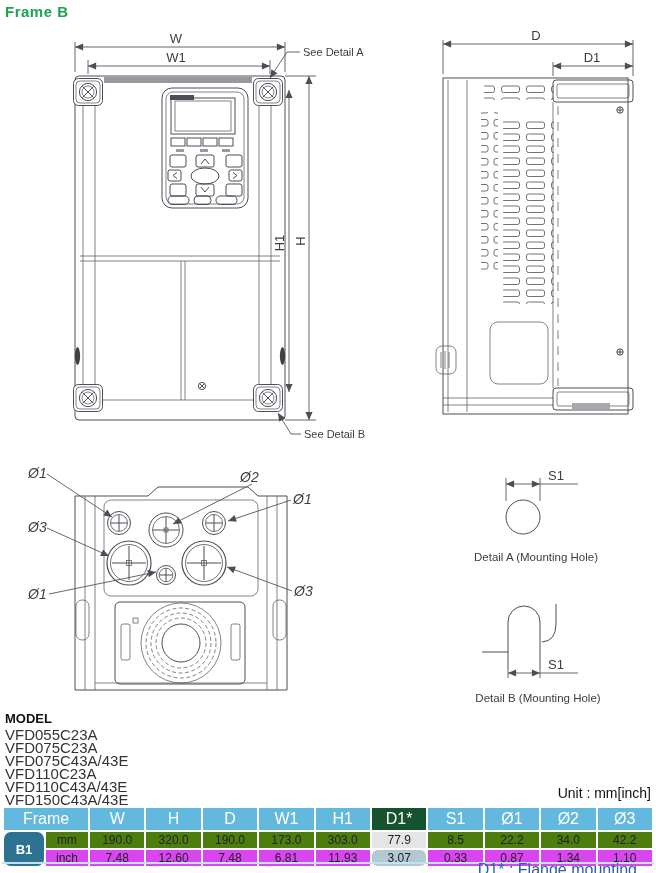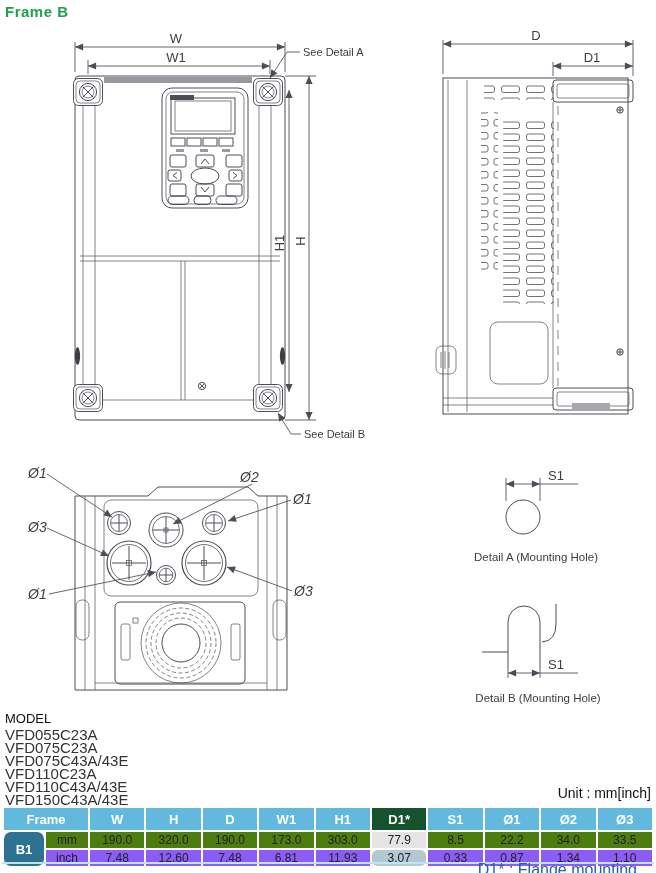--- a/index.html
+++ b/index.html
@@ -11,31 +11,31 @@
   #drawings{position:absolute;left:0;top:0;}
   svg text{font-family:"Liberation Sans",sans-serif;fill:#3c3c44;}
   .ln{fill:none;stroke:#4d4d57;stroke-width:1;}
   .thin{stroke-width:.7;}
   .dimln{fill:none;stroke:#55555e;stroke-width:.9;}
   .dim{font-size:13px;}
   .callout{font-size:11px;}
   .cap{font-size:11.5px;}
   .phi{font-size:14px;font-style:italic;}
   .model-block{position:absolute;left:5px;top:711px;}
-  .model-heading{font-size:13px;font-weight:normal;color:#111;margin:0 0 2px 0;}
+  .model-heading{font-size:13px;font-weight:bold;color:#111;margin:0 0 2px 0;}
   .model-item{font-size:15px;line-height:13px;color:#333;}
   .unit-label{position:absolute;right:5px;top:785px;font-size:14px;color:#111;}
   table.dim-table{position:absolute;left:2px;top:806px;width:652px;table-layout:fixed;
     border-collapse:separate;border-spacing:2px;}
   .dim-table th,.dim-table td{text-align:center;padding:0;overflow:hidden;white-space:nowrap;}
-  .dim-table thead th{background:#63b9dd;color:#fff;font-weight:bold;font-size:13px;height:22px;}
+  .dim-table thead th{background:#63b9dd;color:#fff;font-weight:normal;font-size:16px;height:22px;}
   .dim-table thead th.d1h{background:#14532d;}
   .dim-table td{font-size:12px;height:16px;background:#4d7c0f;color:#222;}
   .dim-table td.b1{background:#2e7291;color:#fff;font-weight:bold;font-size:13px;border-radius:7px;}
-  .dim-table tr.inch-row td{background:#8b5cf6;}
+  .dim-table tr.inch-row td{background:#d946ef;}
   .dim-table tr.mm-row td.d1c{background:#e5e5e5;}
   .dim-table tr.inch-row td.d1c{background:#b2c8d3;border-radius:6px;}
   .table-underline{position:absolute;left:2px;top:862px;width:652px;height:2px;background:#bfe3f2;}
   .footnote{position:absolute;right:19px;top:861px;font-size:16px;font-weight:normal;color:#2b5fa8;}
 </style>
 </head>
 <body>
 
 <div class="title">Frame B</div>
 
@@ -331,21 +331,21 @@
       <td>mm</td>
       <td>190.0</td>
       <td>320.0</td>
       <td>190.0</td>
       <td>173.0</td>
       <td>303.0</td>
       <td class="d1c">77.9</td>
       <td>8.5</td>
       <td>22.2</td>
       <td>34.0</td>
-      <td>33.5</td>
+      <td>42.2</td>
     </tr>
     <tr class="inch-row">
       <td>inch</td>
       <td>7.48</td>
       <td>12.60</td>
       <td>7.48</td>
       <td>6.81</td>
       <td>11.93</td>
       <td class="d1c">3.07</td>
       <td>0.33</td>

